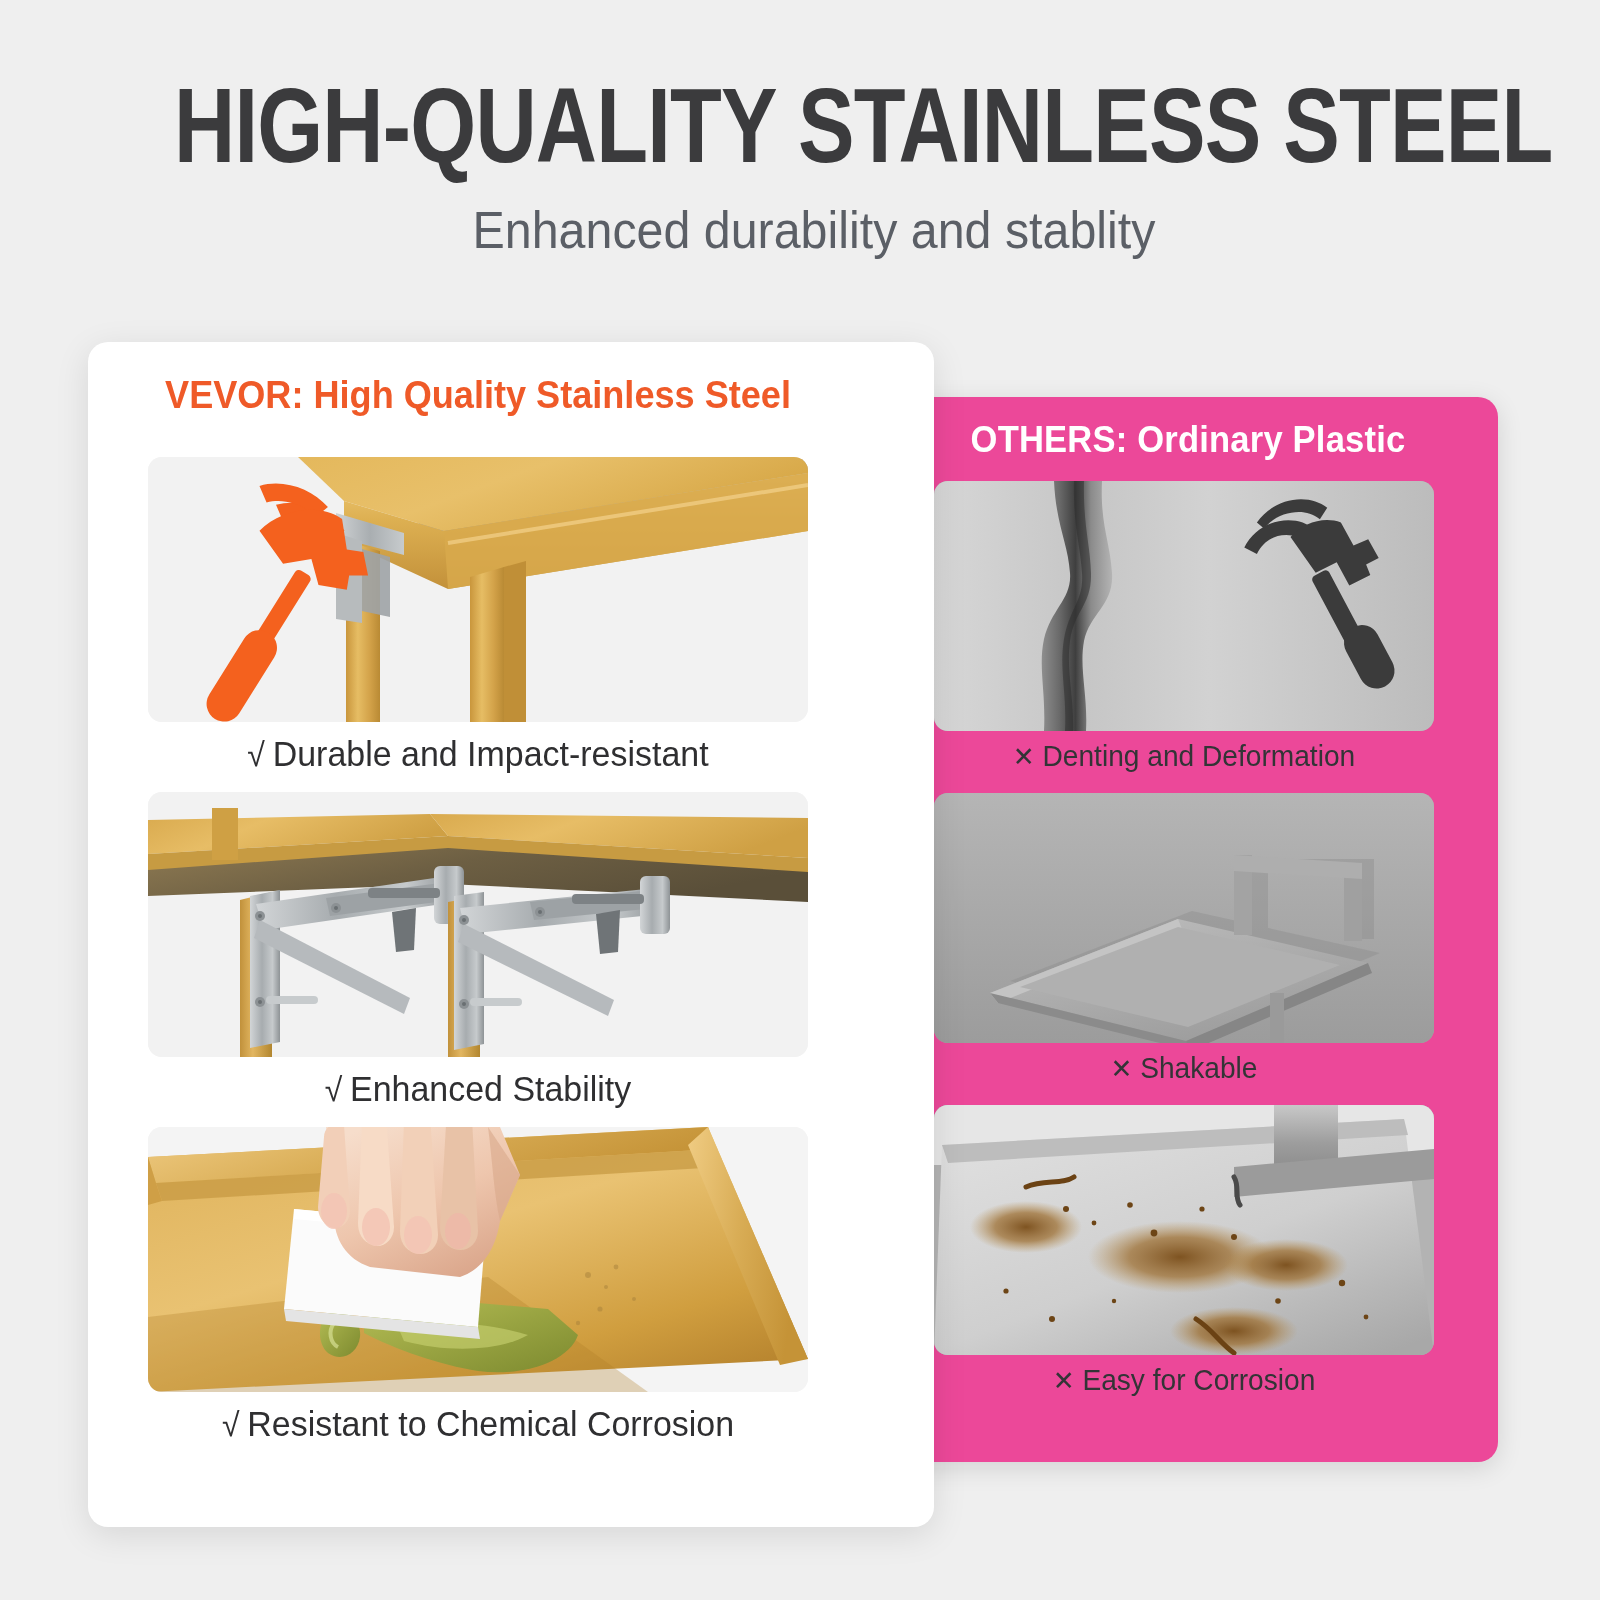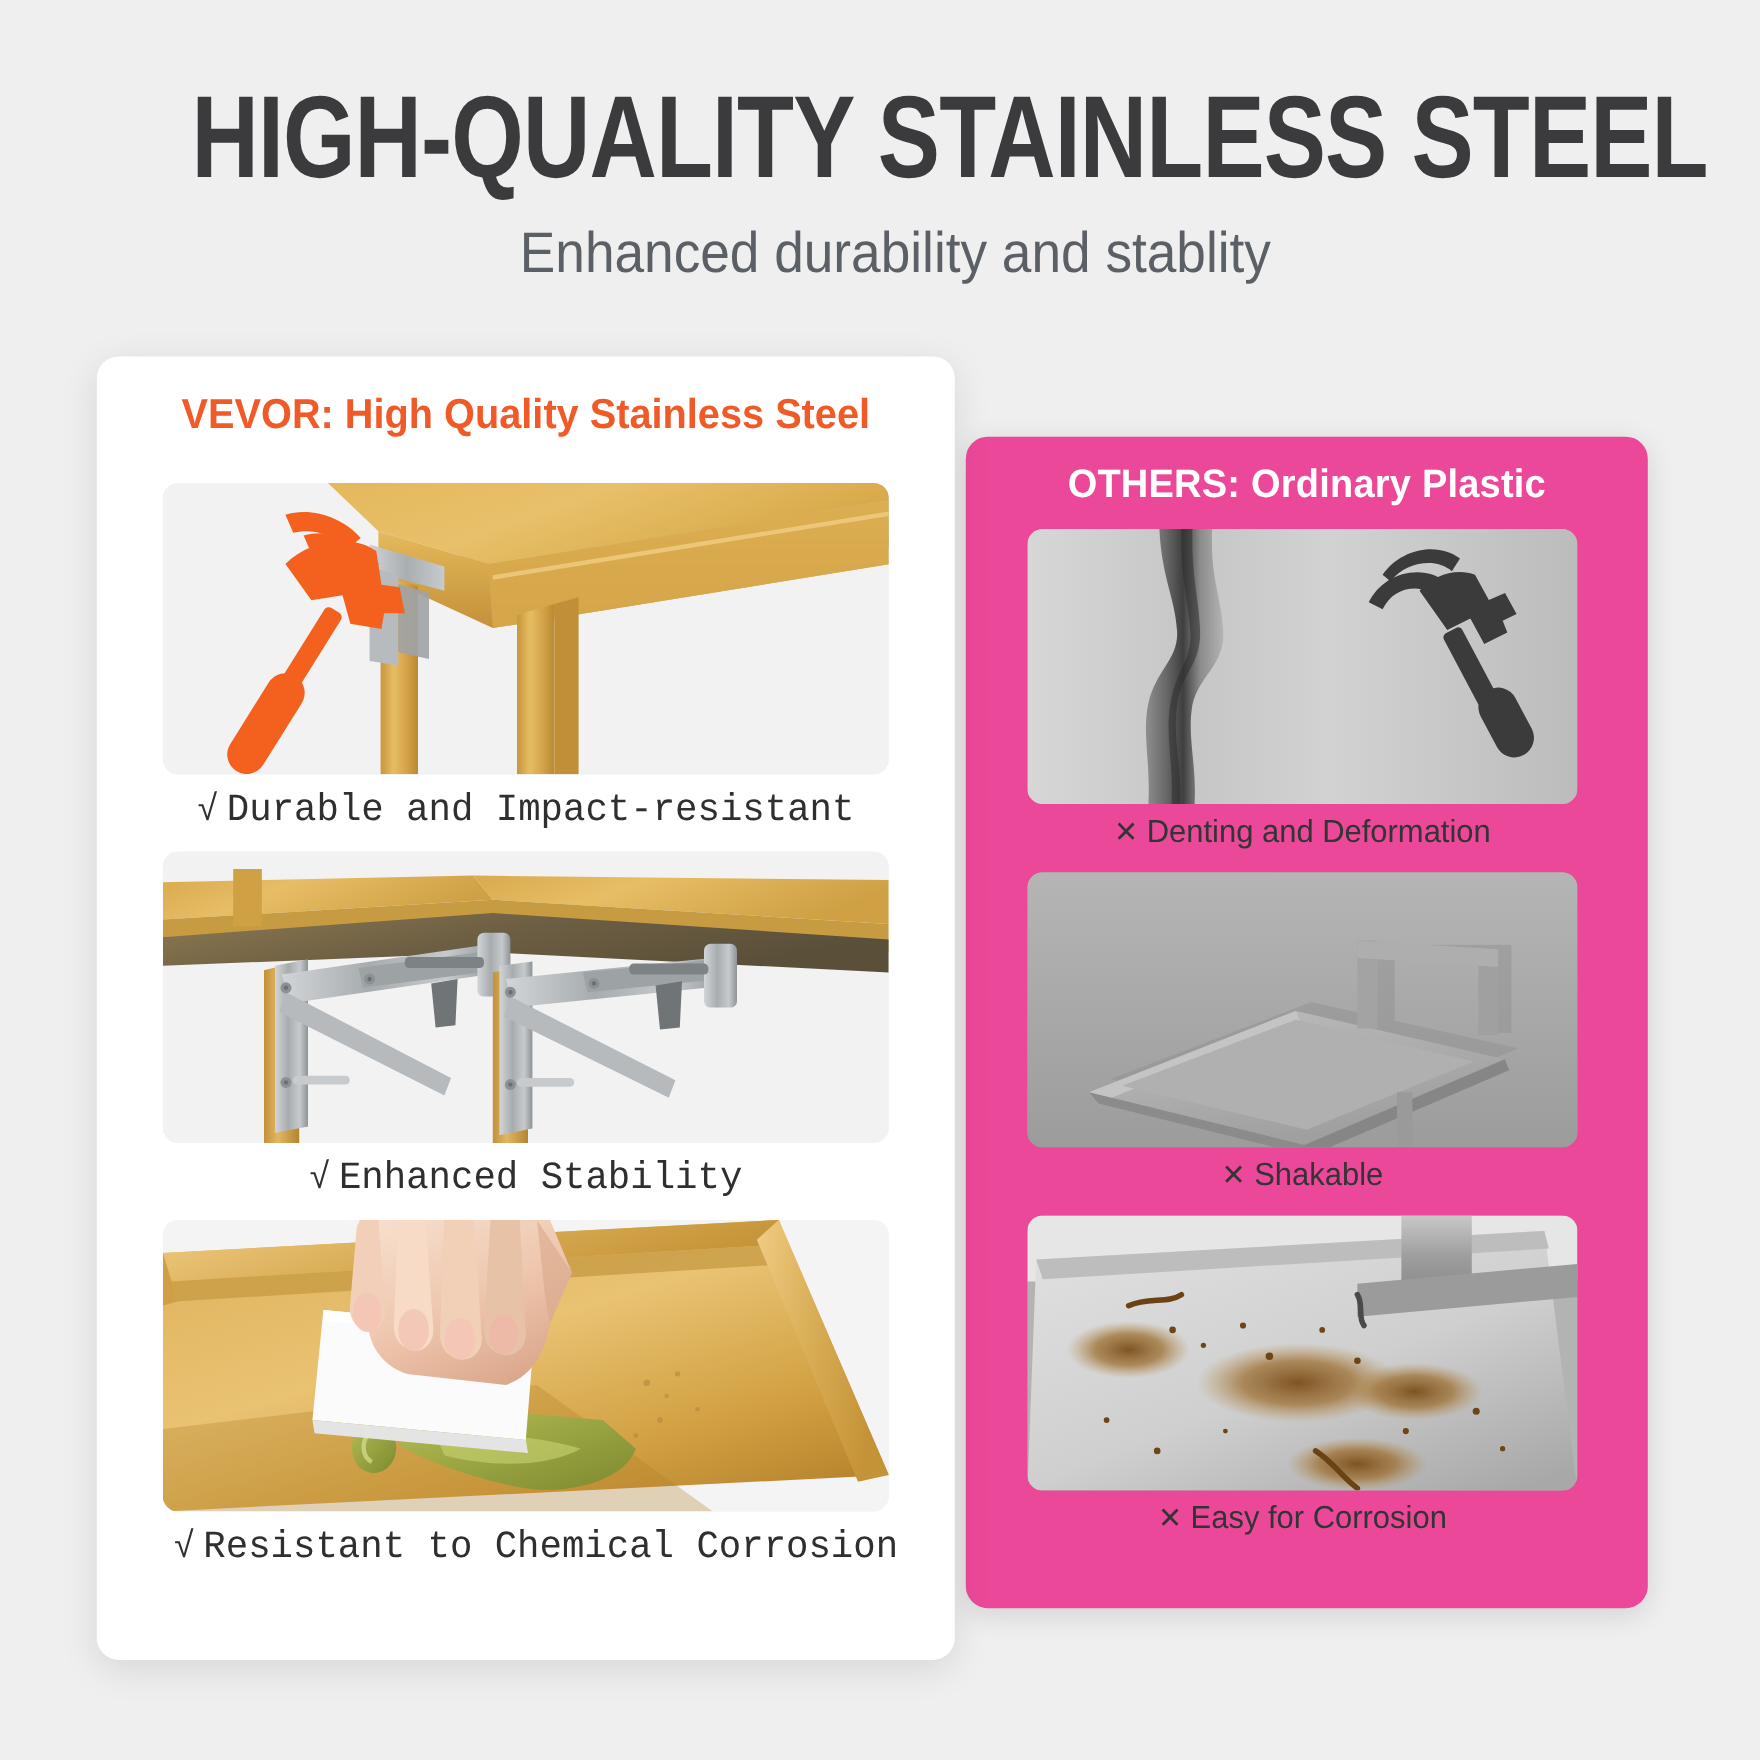--- a/index.html
+++ b/index.html
@@ -70,35 +70,35 @@
     font-weight:400;
     padding-top:9px;
     white-space:nowrap;
     transform:scaleX(0.97);
   }
   .o-cap .mk{font-size:27px;margin-right:8px;}
 
   
   .vevor-card{
     position:absolute;
-    left:88px;top:324px;width:780px;height:1185px;
+    left:88px;top:342px;width:846px;height:1185px;
     background:#ffffff;
     border-radius:20px;
     box-shadow:0 8px 34px rgba(0,0,0,.10);
   }
   .vevor-title{
     position:absolute;left:0;top:32px;width:780px;
     text-align:center;
     color:#ef5a28;
     font-size:38px;font-weight:700;
     white-space:nowrap;
     transform:scaleX(0.95);
   }
   .vevor-list{
-    position:absolute;left:60px;top:115px;width:660px;font-family:Liberation Mono, monospace;
+    position:absolute;left:60px;top:115px;width:660px;
   }
   .v-item{margin-bottom:18px;}
   .v-photo{
     width:660px;height:265px;
     border-radius:14px;
     overflow:hidden;position:relative;
     background:#f2f2f2;
   }
   .v-cap{
     text-align:center;

